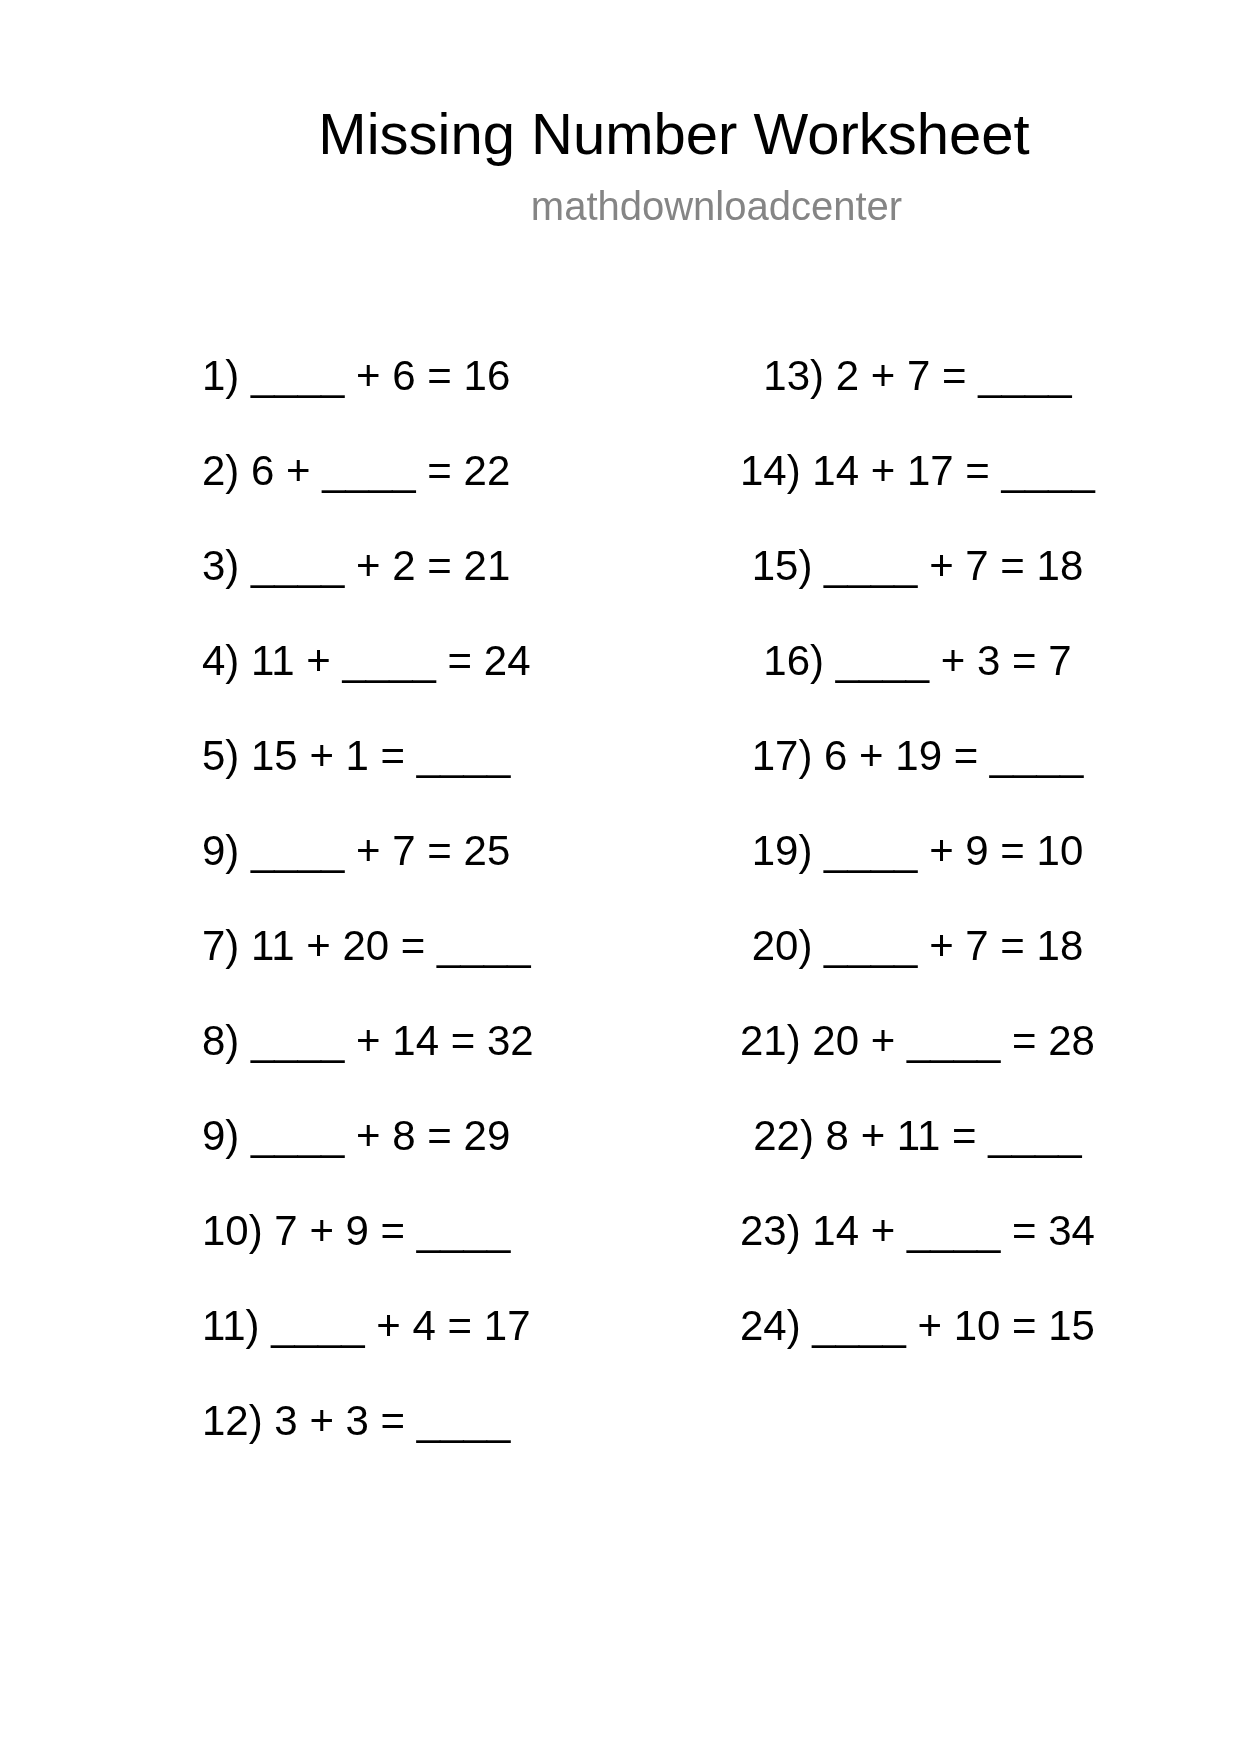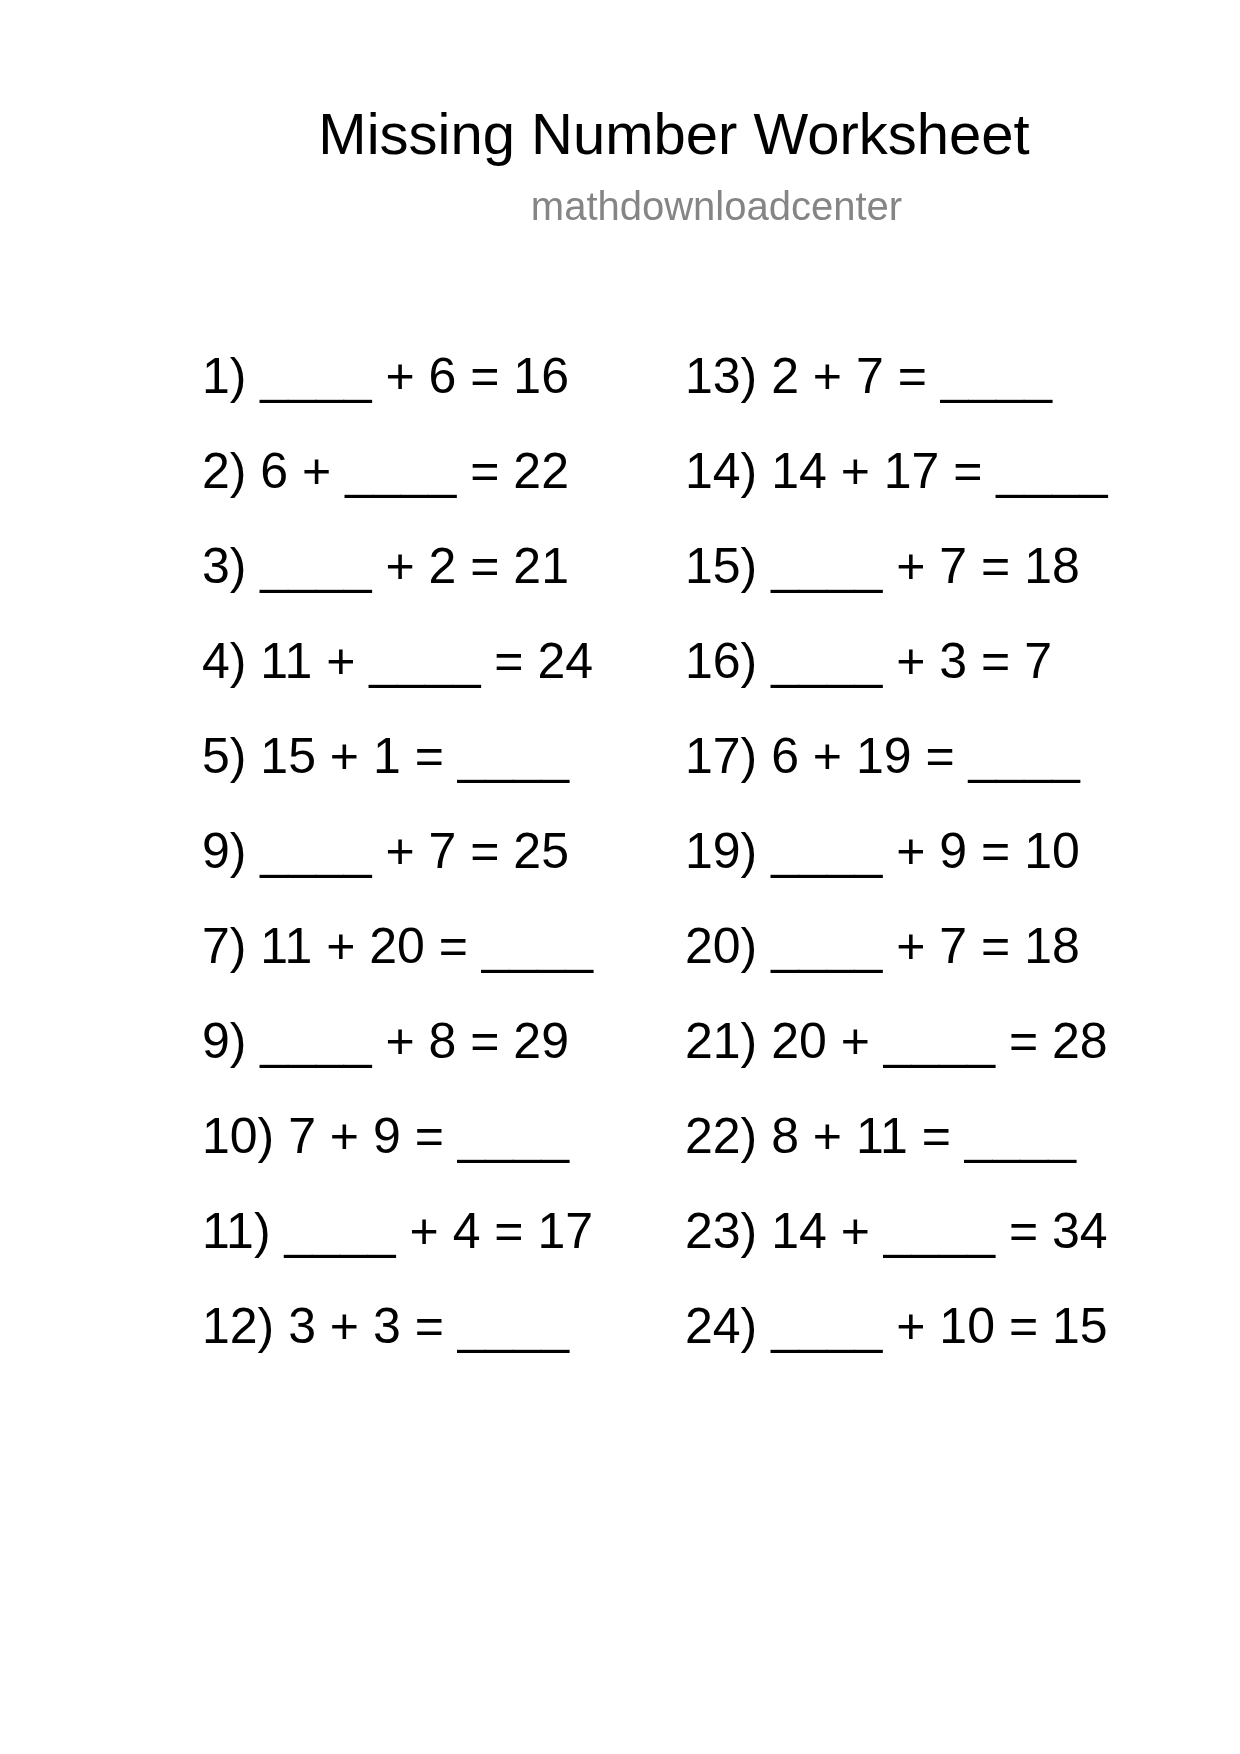--- a/index.html
+++ b/index.html
@@ -36,42 +36,43 @@
       font-size: 40px;
       line-height: 52px;
       color: #858585;
       margin: 0;
     }
     .col {
       position: absolute;
       top: 352px;
     }
     .col.left { left: 202px; }
-    .col.right { left: 685px; }
+    .col.right { left: 740px; text-align: center; }
     .problem {
       height: 95px;
-      font-size: 50px;
+      font-size: 42px;
       line-height: 48px;
       white-space: pre;
     }
   </style>
 </head>
 <body>
 
 <h1 class="title">Missing Number Worksheet</h1>
 <div class="subtitle">mathdownloadcenter</div>
 
 <div class="col left">
   <div class="problem">1) ____ + 6 = 16</div>
   <div class="problem">2) 6 + ____ = 22</div>
   <div class="problem">3) ____ + 2 = 21</div>
   <div class="problem">4) 11 + ____ = 24</div>
   <div class="problem">5) 15 + 1 = ____</div>
   <div class="problem">9) ____ + 7 = 25</div>
   <div class="problem">7) 11 + 20 = ____</div>
+  <div class="problem">8) ____ + 14 = 32</div>
   <div class="problem">9) ____ + 8 = 29</div>
   <div class="problem">10) 7 + 9 = ____</div>
   <div class="problem">11) ____ + 4 = 17</div>
   <div class="problem">12) 3 + 3 = ____</div>
 </div>
 
 <div class="col right">
   <div class="problem">13) 2 + 7 = ____</div>
   <div class="problem">14) 14 + 17 = ____</div>
   <div class="problem">15) ____ + 7 = 18</div>

